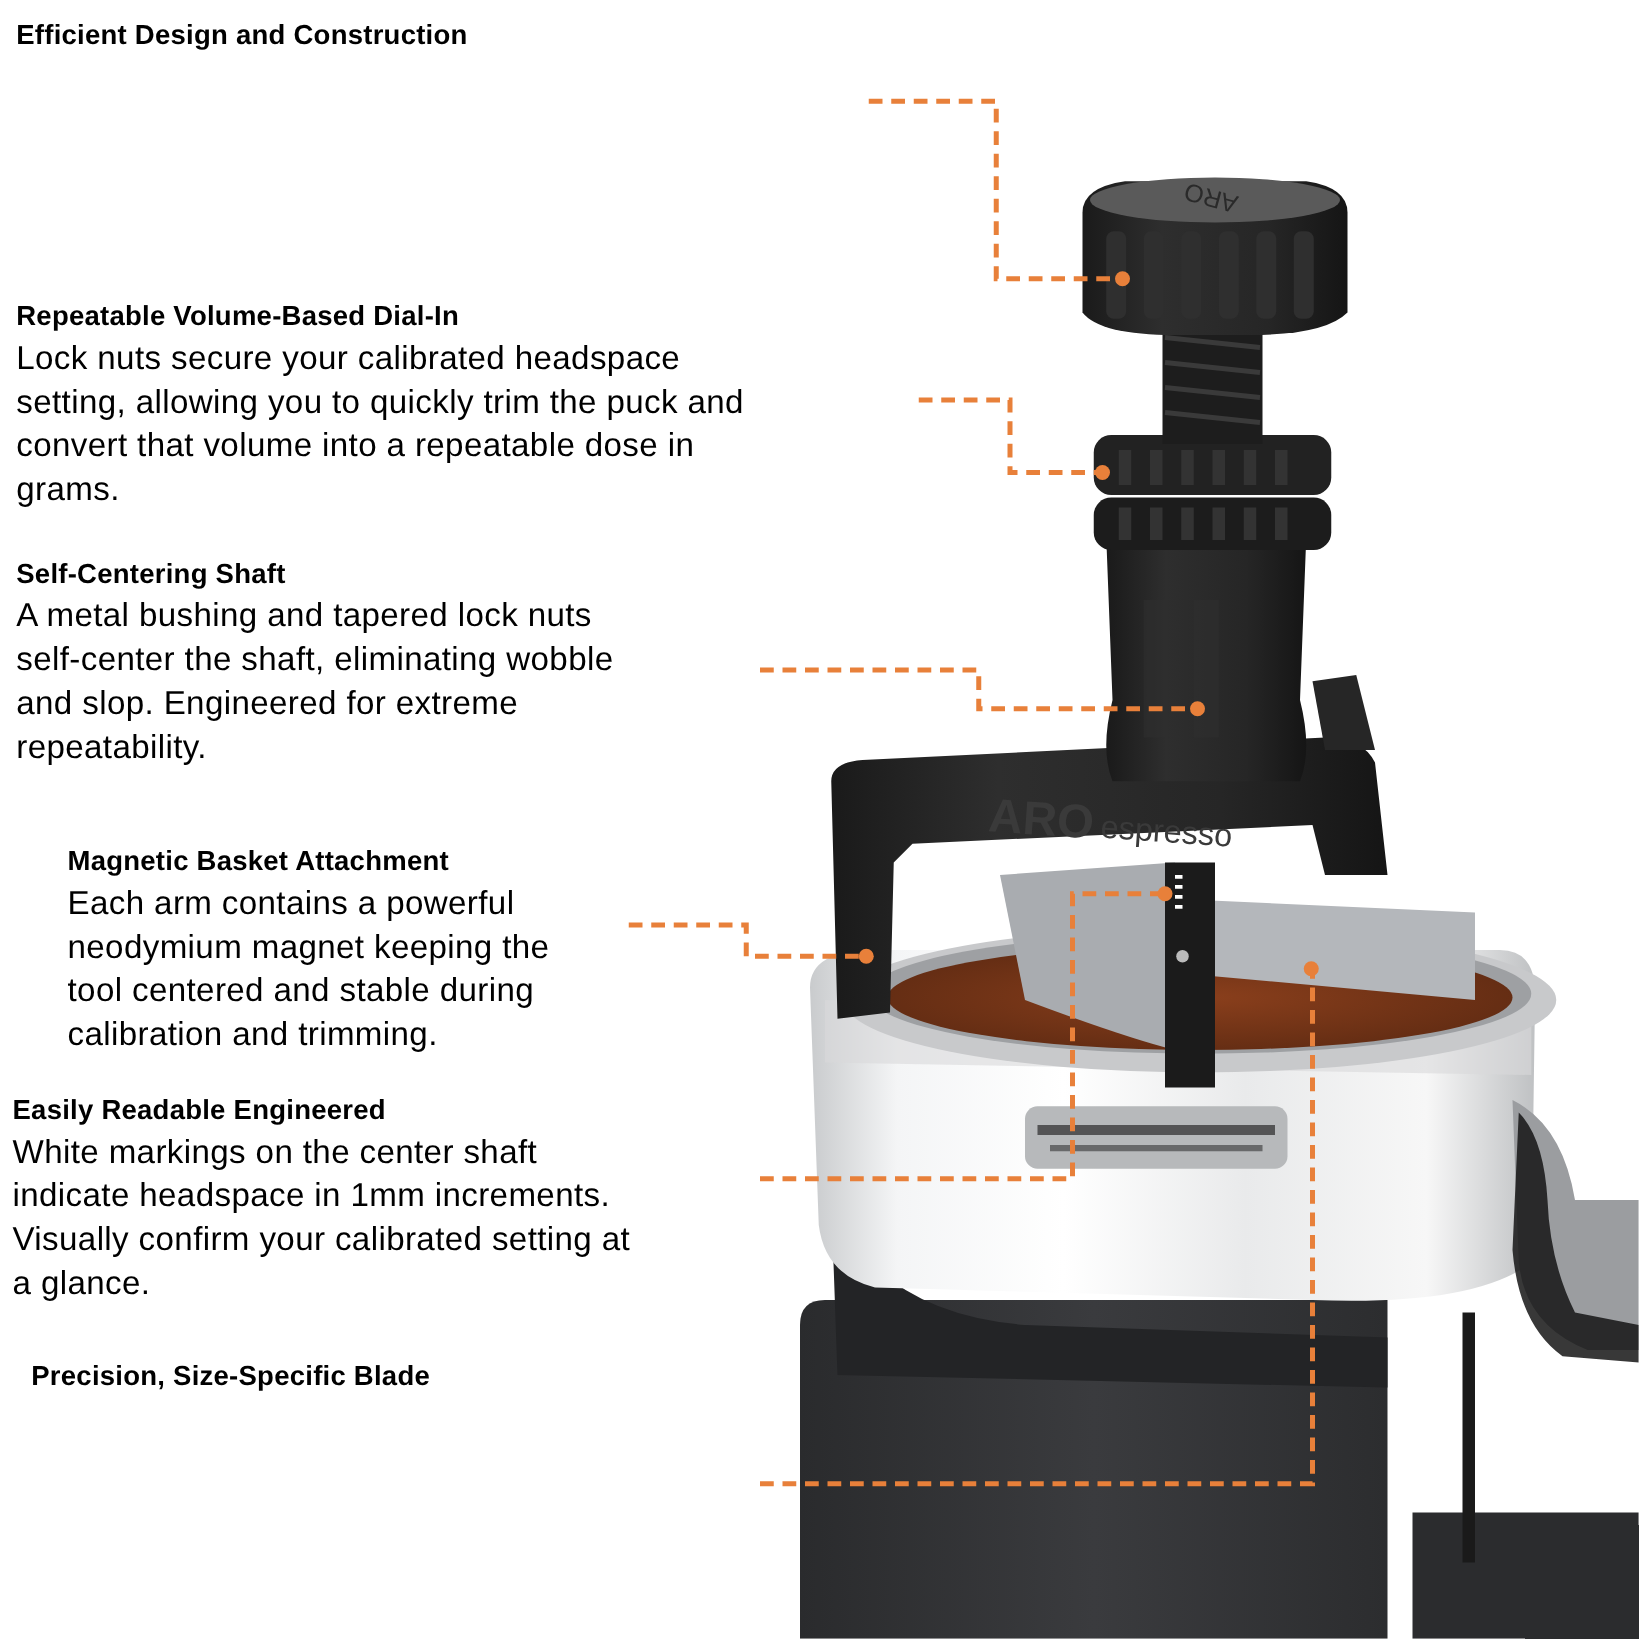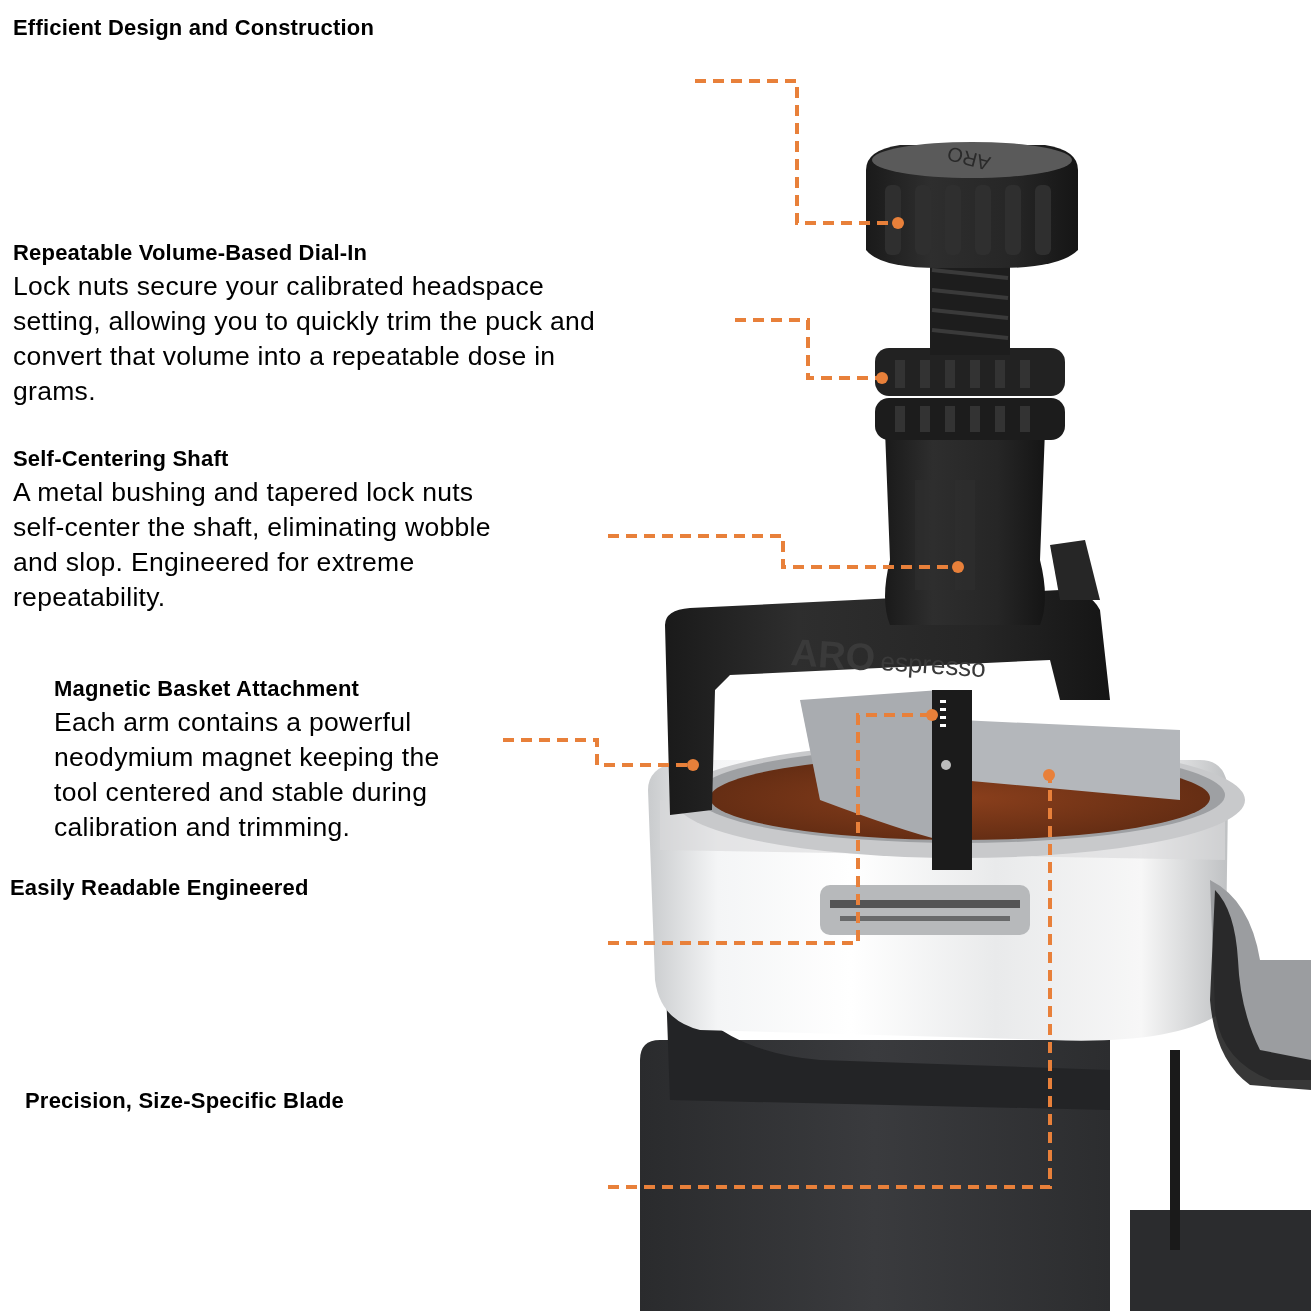--- a/index.html
+++ b/index.html
@@ -174,16 +174,20 @@
 </div>
 <div class="feature" id="f3">
   <h2>Magnetic Basket Attachment</h2>
   <p>Each arm contains a powerful
 neodymium magnet keeping the
 tool centered and stable during
 calibration and trimming.</p>
 </div>
 <div class="feature" id="f4">
   <h2>Easily Readable Engineered</h2>
+  <p>White markings on the center shaft
+indicate headspace in 1mm increments.
+Visually confirm your calibrated setting at
+a glance.</p>
 </div>
 <div class="feature" id="f5">
   <h2>Precision, Size-Specific Blade</h2>
 </div>
 
 </body></html>

